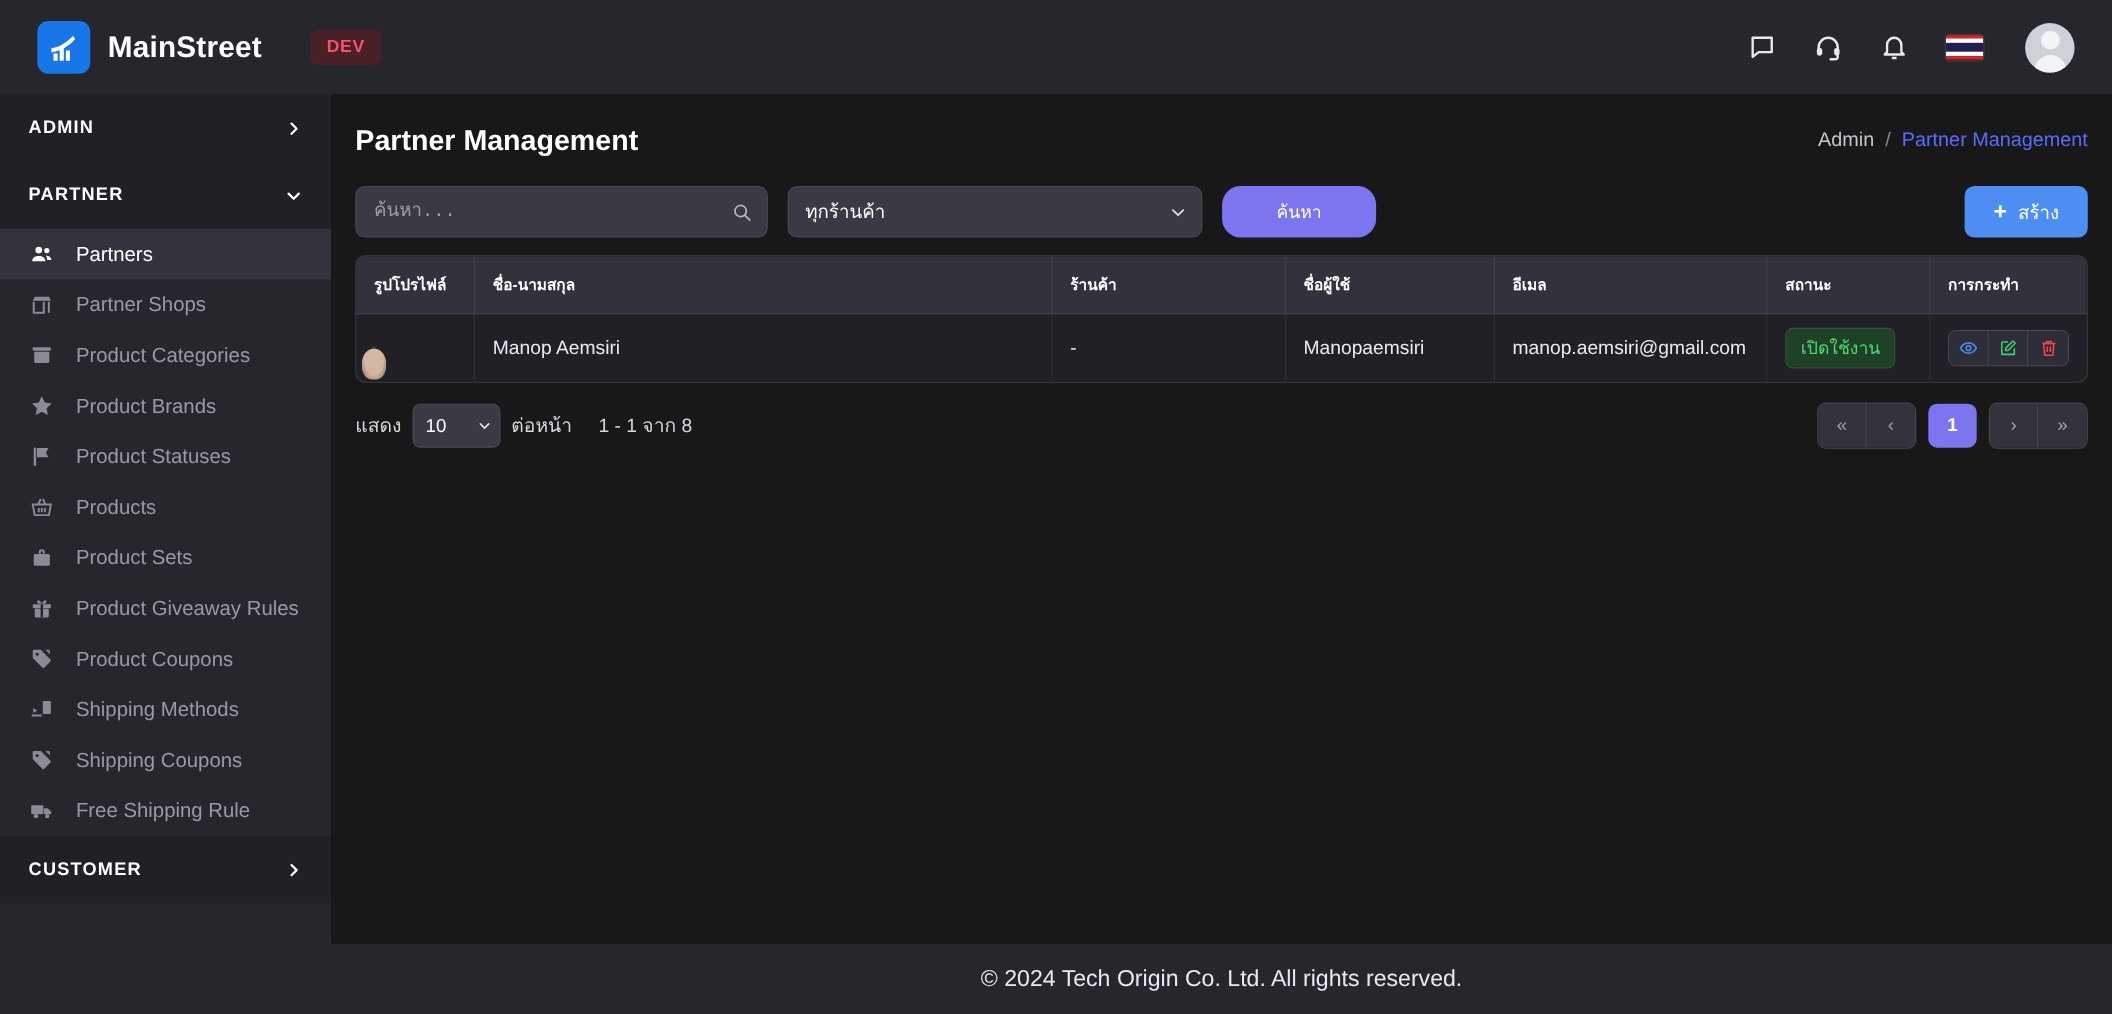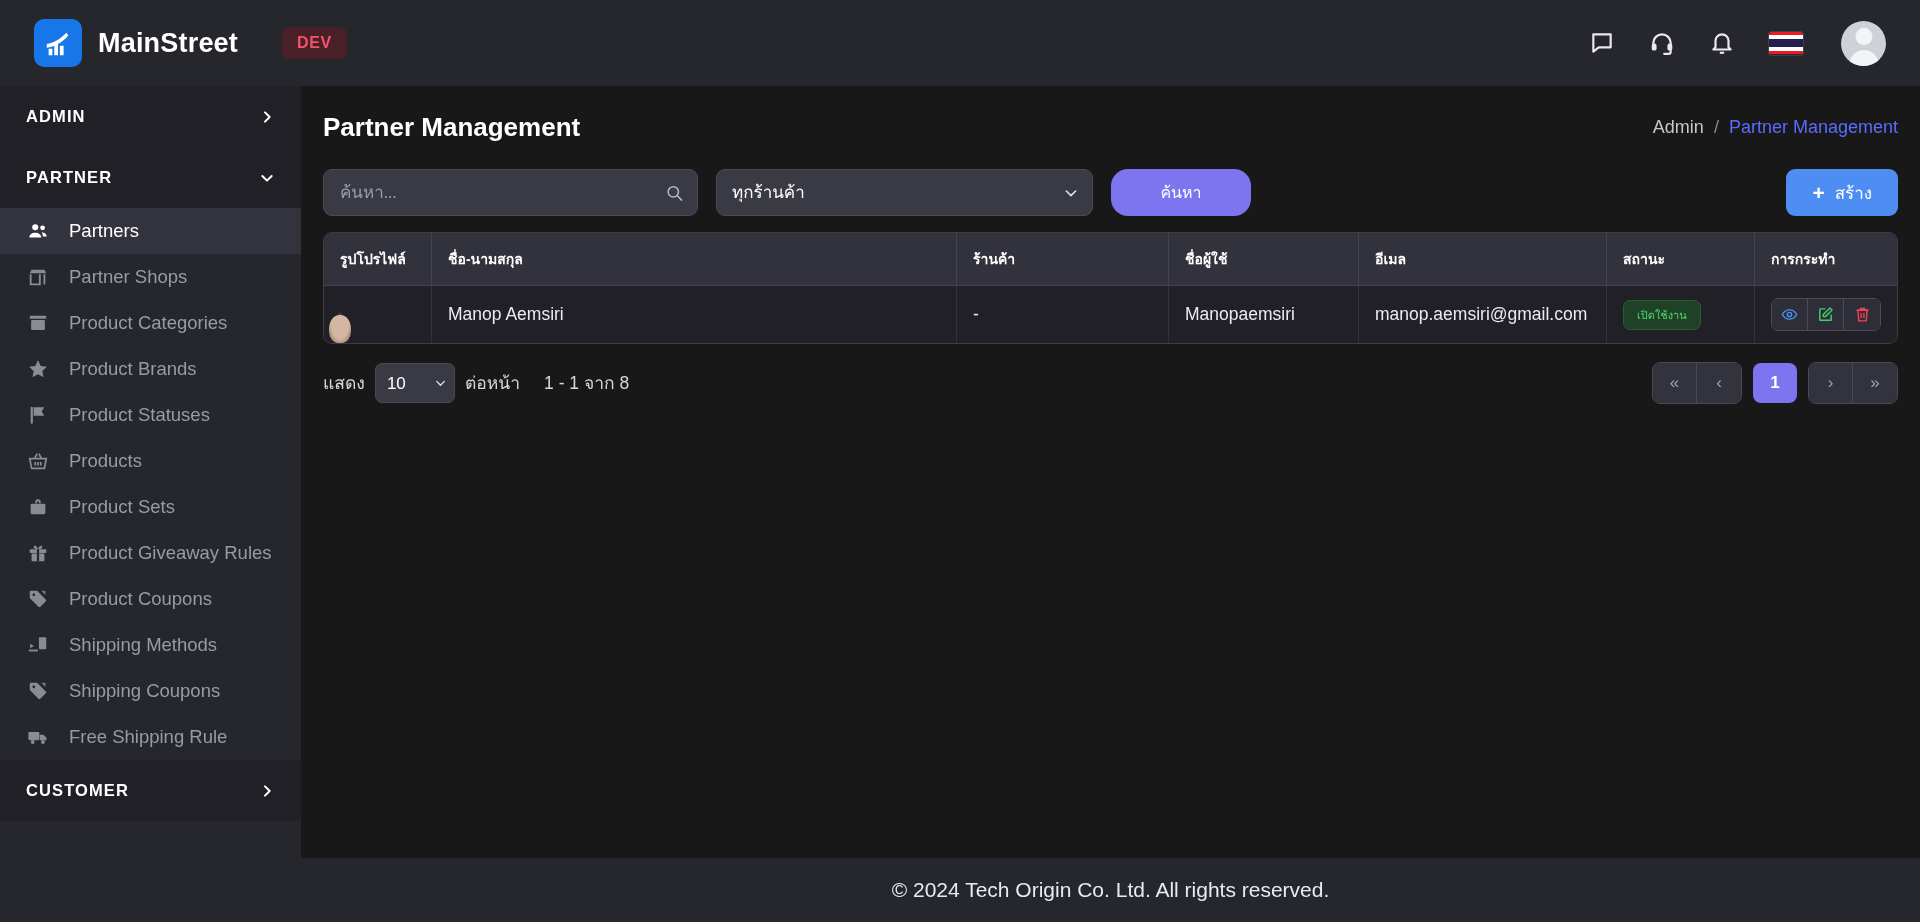--- a/index.html
+++ b/index.html
@@ -111,21 +111,21 @@
 
   .toolbar {
     display: flex; align-items: center; gap: 18px;
     padding: 14px 4px 16px 4px;
   }
   .search-wrap { position: relative; width: 375px; }
   .search-input {
     width: 100%; height: 47px;
     background: #3a3a44; border: 1px solid #4a4a55; border-radius: 9px;
     color: #a3a3a3; font-size: 17px; padding: 0 44px 0 16px;
-    font-family: Liberation Serif, serif; outline: none;
+    font-family: Liberation Mono, monospace; outline: none;
   }
   .search-input::placeholder { color: #9d9daa; }
   .search-ico {
     position: absolute; right: 14px; top: 50%; transform: translateY(-50%);
     width: 19px; height: 19px; color: #b6b6c2; pointer-events: none;
   }
   .select-wrap { position: relative; width: 377px; }
   .shop-select {
     width: 100%; height: 47px;
     background: #3a3a44; border: 1px solid #4a4a55; border-radius: 9px;
@@ -192,21 +192,21 @@
     content: ""; position: absolute; left: 50%; top: 34%;
     transform: translateX(-50%);
     width: 22px; height: 28px; border-radius: 48% 48% 42% 42%;
     background: radial-gradient(ellipse at 50% 30%, #e3c4ac 0 55%, #8a6b57 100%);
     opacity: .92;
   }
   .badge-active {
     display: inline-block;
     background: #1f4227; color: #4fd671;
     border: 1px solid #2c5a34;
-    font-size: 11px; padding: 5px 13px; border-radius: 7px;
+    font-size: 16px; padding: 5px 13px; border-radius: 7px;
   }
   .act-group {
     display: inline-flex; border: 1px solid #4b4b57; border-radius: 7px; overflow: hidden;
   }
   .act-btn {
     width: 36px; height: 31px; background: #2e2e38;
     border: none; border-right: 1px solid #4b4b57;
     display: flex; align-items: center; justify-content: center; cursor: pointer;
   }
   .act-btn:last-child { border-right: none; }

